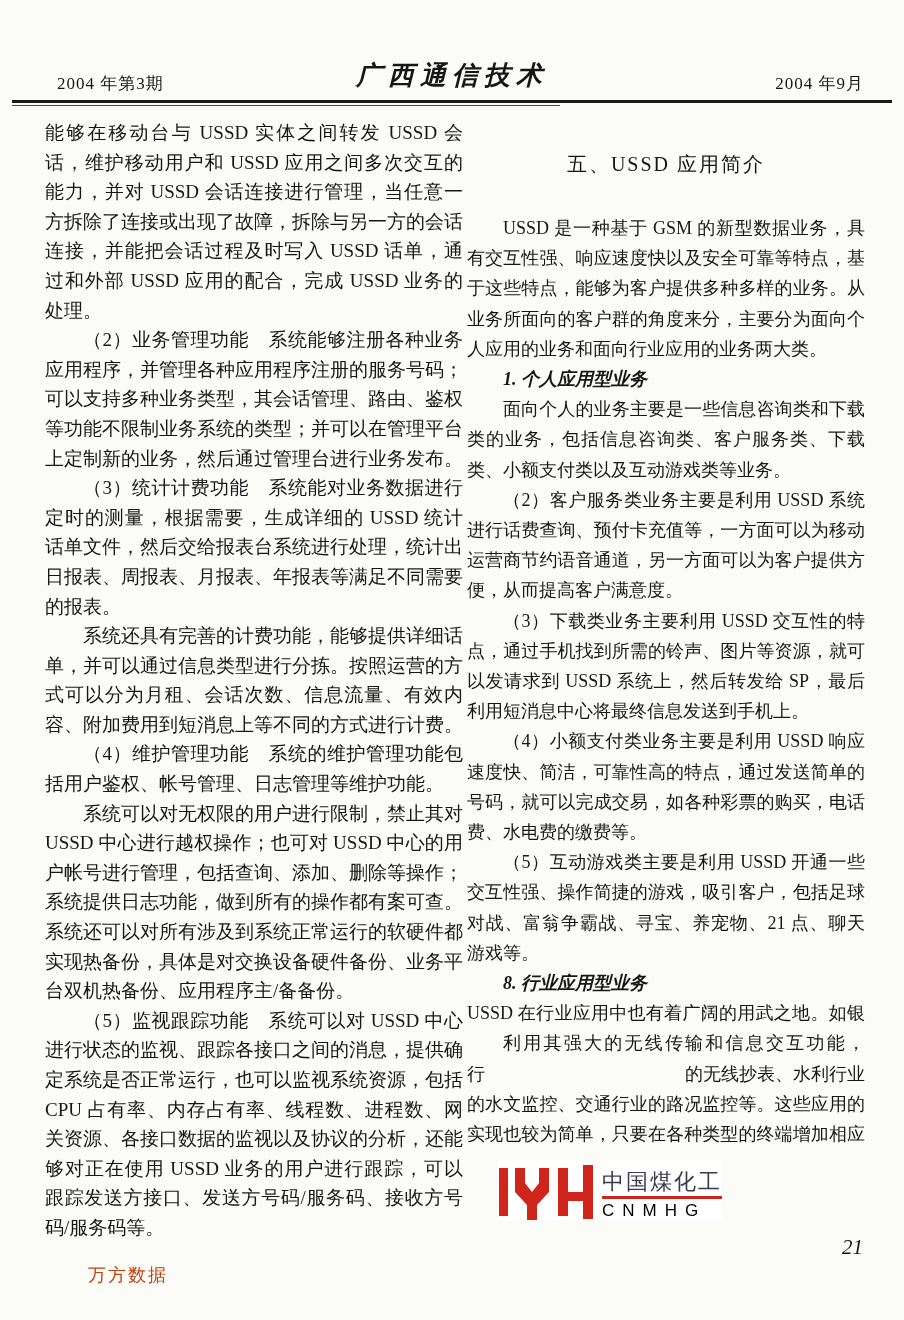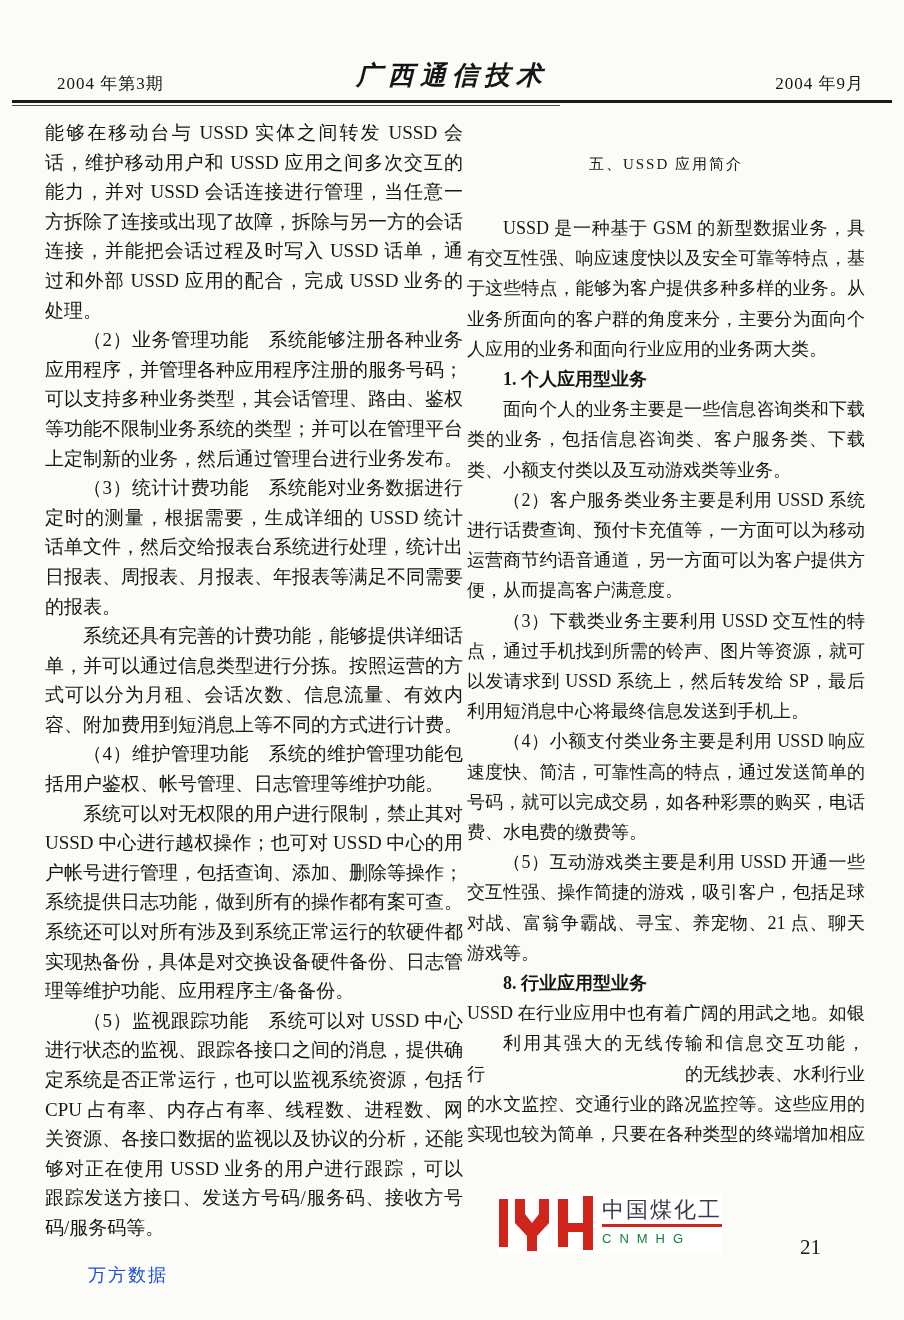--- a/index.html
+++ b/index.html
@@ -23,71 +23,71 @@
   .rule-sub{position:absolute;left:12px;top:105px;width:548px;height:1px;background:#4a4a4a;}
 
   
   .columns{position:absolute;left:45px;top:118px;display:flex;gap:4px;}
   .col{text-align:justify;}
   .col-left{width:418px;font-size:19px;line-height:29.6px;}
   .col-right{width:398px;font-size:18px;line-height:30.2px;}
   .col p{margin:0;}
   .indent{text-indent:2em;}
   .sec-title{
-    text-align:center;font-size:15px;line-height:32px;
+    text-align:center;font-size:20px;line-height:32px;
     margin:30px 0 33px 0;font-weight:500;letter-spacing:2px;
   }
-  .sub-hd{font-weight:bold;text-indent:2em;}
+  .sub-hd{font-weight:bold;text-indent:2em;font-style:italic;}
 
   
   .wline{height:30.2px;text-align:justify;text-align-last:justify;}
   .wline-flex{height:30.2px;display:flex;}
   .wline-flex .gap{flex:1;}
 
   
   .wm{
-    position:absolute;left:498px;top:1193px;width:224px;height:60px;
-    background:#ffffff;display:flex;align-items:center;
+    position:absolute;left:498px;top:1160px;width:224px;height:60px;
+    background:#ffffff;display:flex;align-items:flex-end;
   }
   .wm-logo{flex:0 0 100px;height:56px;}
   .wm-right{flex:1;display:flex;flex-direction:column;align-items:flex-start;padding-left:4px;}
   .wm-name{font-family:"Liberation Sans","DejaVu Sans",sans-serif;
     font-size:22px;line-height:24px;color:#3b3a46;letter-spacing:2px;white-space:nowrap;}
   .wm-line{width:120px;height:3px;background:#d0251b;margin:2px 0 2px 0;}
   .wm-abbr{font-family:"Liberation Sans","DejaVu Sans",sans-serif;
-    font-size:13px;line-height:19px;color:#15803d;letter-spacing:8px;white-space:nowrap;}
+    font-size:17px;line-height:19px;color:#000000;letter-spacing:8px;white-space:nowrap;}
 
   
   .footer-provider{
     position:absolute;left:88px;top:1263px;
     font-family:"Liberation Sans","DejaVu Sans",sans-serif;
-    font-size:18px;color:#1d4ed8;letter-spacing:2px;
+    font-size:18px;color:#c2410c;letter-spacing:2px;
   }
-  .page-number{position:absolute;left:800px;top:1235px;font-size:21px;}
+  .page-number{position:absolute;left:842px;top:1235px;font-size:21px;font-style:italic;}
 </style>
 </head>
 <body>
 
 <div class="page">
 
   <div class="hdr-issue">2004 年第3期</div>
   <div class="hdr-journal">广西通信技术</div>
   <div class="hdr-date">2004 年9月</div>
   <div class="rule-main"></div>
   <div class="rule-sub"></div>
 
   <div class="columns">
 
     <div class="col col-left">
       <p>能够在移动台与 USSD 实体之间转发 USSD 会话，维护移动用户和 USSD 应用之间多次交互的能力，并对 USSD 会话连接进行管理，当任意一方拆除了连接或出现了故障，拆除与另一方的会话连接，并能把会话过程及时写入 USSD 话单，通过和外部 USSD 应用的配合，完成 USSD 业务的处理。</p>
       <p class="indent">（2）业务管理功能　系统能够注册各种业务应用程序，并管理各种应用程序注册的服务号码；可以支持多种业务类型，其会话管理、路由、鉴权等功能不限制业务系统的类型；并可以在管理平台上定制新的业务，然后通过管理台进行业务发布。</p>
       <p class="indent">（3）统计计费功能　系统能对业务数据进行定时的测量，根据需要，生成详细的 USSD 统计话单文件，然后交给报表台系统进行处理，统计出日报表、周报表、月报表、年报表等满足不同需要的报表。</p>
       <p class="indent">系统还具有完善的计费功能，能够提供详细话单，并可以通过信息类型进行分拣。按照运营的方式可以分为月租、会话次数、信息流量、有效内容、附加费用到短消息上等不同的方式进行计费。</p>
       <p class="indent">（4）维护管理功能　系统的维护管理功能包括用户鉴权、帐号管理、日志管理等维护功能。</p>
-      <p class="indent">系统可以对无权限的用户进行限制，禁止其对 USSD 中心进行越权操作；也可对 USSD 中心的用户帐号进行管理，包括查询、添加、删除等操作；系统提供日志功能，做到所有的操作都有案可查。系统还可以对所有涉及到系统正常运行的软硬件都实现热备份，具体是对交换设备硬件备份、日志管理等维护功能、应用程序主/备备份。</p>
+      <p class="indent">系统可以对无权限的用户进行限制，禁止其对 USSD 中心进行越权操作；也可对 USSD 中心的用户帐号进行管理，包括查询、添加、删除等操作；系统提供日志功能，做到所有的操作都有案可查。系统还可以对所有涉及到系统正常运行的软硬件都实现热备份，具体是对交换设备硬件备份、业务平台双机热备份、应用程序主/备备份。</p>
       <p class="indent">（5）监视跟踪功能　系统可以对 USSD 中心进行状态的监视、跟踪各接口之间的消息，提供确定系统是否正常运行，也可以监视系统资源，包括 CPU 占有率、内存占有率、线程数、进程数、网关资源、各接口数据的监视以及协议的分析，还能够对正在使用 USSD 业务的用户进行跟踪，可以跟踪发送方接口、发送方号码/服务码、接收方号码/服务码等。</p>
     </div>
 
     <div class="col col-right">
       <div class="sec-title">五、USSD 应用简介</div>
       <p class="indent">USSD 是一种基于 GSM 的新型数据业务，具有交互性强、响应速度快以及安全可靠等特点，基于这些特点，能够为客户提供多种多样的业务。从业务所面向的客户群的角度来分，主要分为面向个人应用的业务和面向行业应用的业务两大类。</p>
       <p class="sub-hd">1. 个人应用型业务</p>
       <p class="indent">面向个人的业务主要是一些信息咨询类和下载类的业务，包括信息咨询类、客户服务类、下载类、小额支付类以及互动游戏类等业务。</p>
       <p class="indent">（2）客户服务类业务主要是利用 USSD 系统进行话费查询、预付卡充值等，一方面可以为移动运营商节约语音通道，另一方面可以为客户提供方便，从而提高客户满意度。</p>
       <p class="indent">（3）下载类业务主要利用 USSD 交互性的特点，通过手机找到所需的铃声、图片等资源，就可以发请求到 USSD 系统上，然后转发给 SP，最后利用短消息中心将最终信息发送到手机上。</p>

